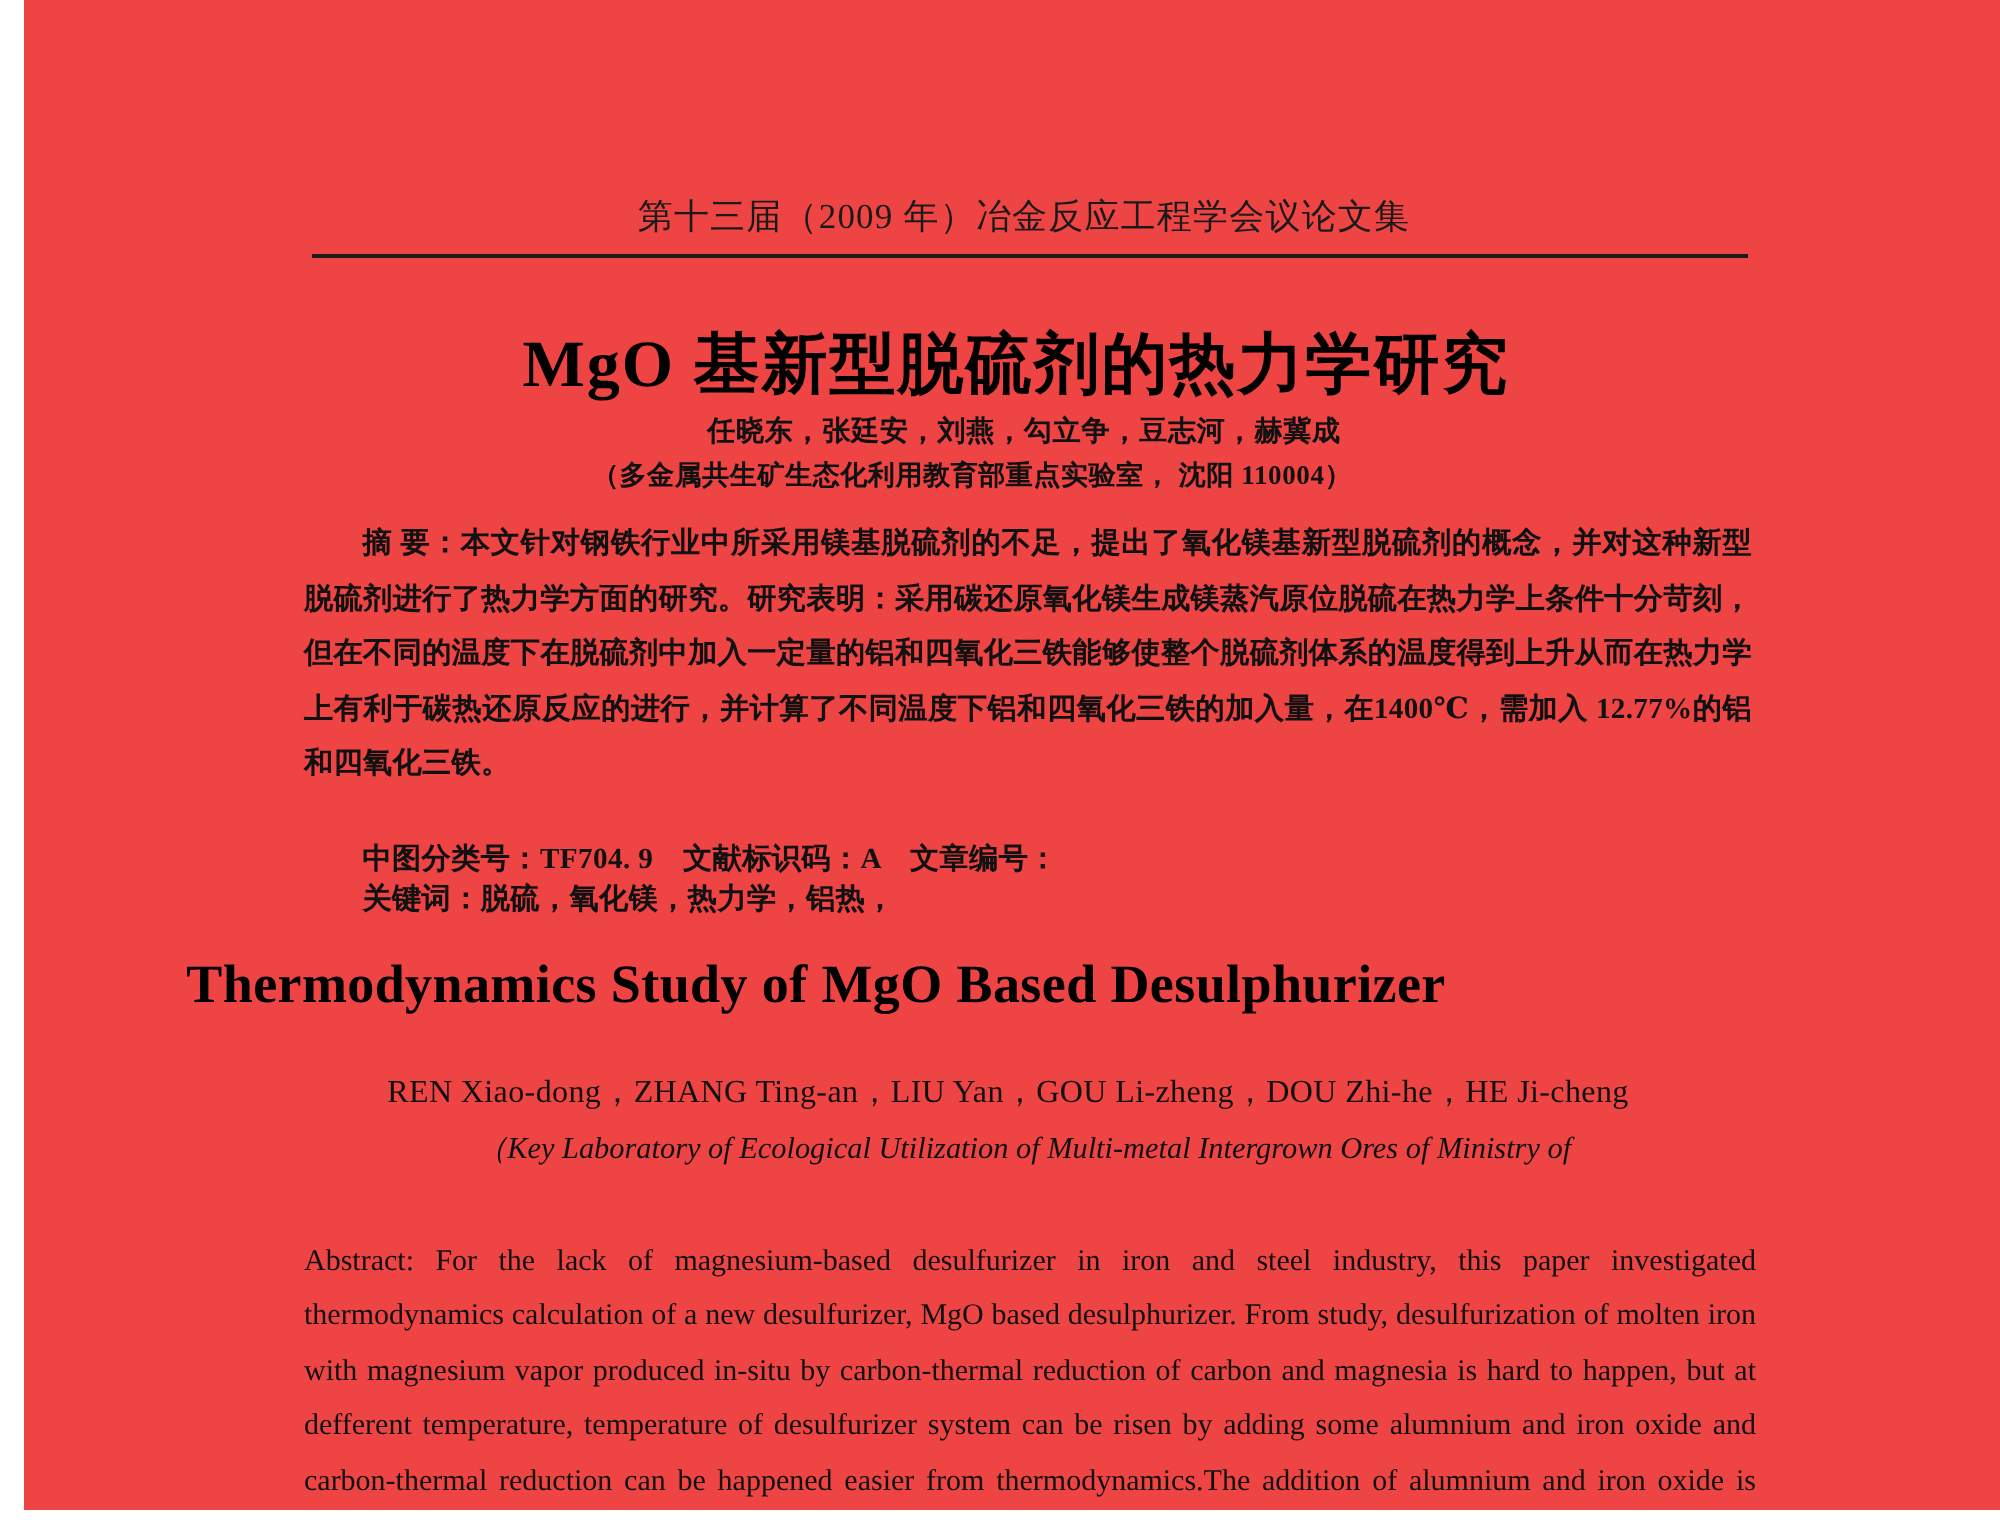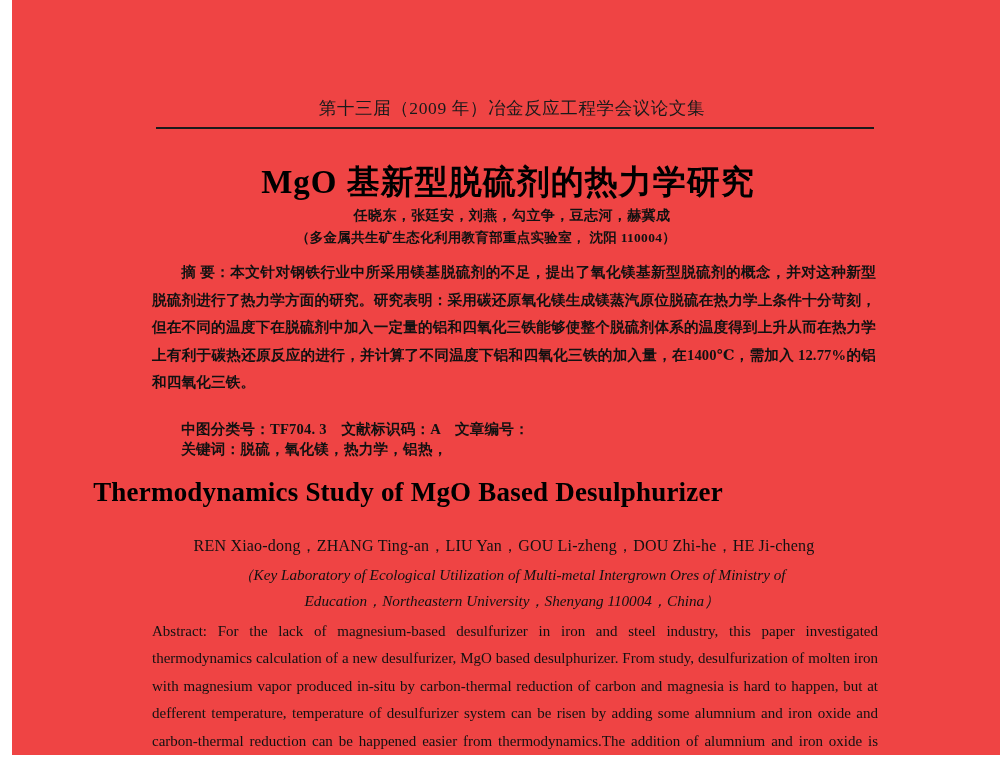--- a/index.html
+++ b/index.html
@@ -175,29 +175,28 @@
   <div class="cn-authors">任晓东，张廷安，刘燕，勾立争，豆志河，赫冀成</div>
 
   <div class="cn-affil">（多金属共生矿生态化利用教育部重点实验室， 沈阳 110004）</div>
 
   <div class="cn-body">
     <p class="indent2">摘 要：本文针对钢铁行业中所采用镁基脱硫剂的不足，提出了氧化镁基新型脱硫剂的概念，并对这种新型脱硫剂进行了热力学方面的研究。研究表明：采用碳还原氧化镁生成镁蒸汽原位脱硫在热力学上条件十分苛刻，但在不同的温度下在脱硫剂中加入一定量的铝和四氧化三铁能够使整个脱硫剂体系的温度得到上升从而在热力学上有利于碳热还原反应的进行，并计算了不同温度下铝和四氧化三铁的加入量，在1400℃，需加入 12.77%的铝和四氧化三铁。</p>
   </div>
 
   <div class="kw-line">关键词：脱硫，氧化镁，热力学，铝热，</div>
 
-  <div class="clc-line">中图分类号：TF704. 3　文献标识码：A　文章编号：</div>
+  <div class="clc-line">中图分类号：TF704. 9　文献标识码：A　文章编号：</div>
 
   <div class="en-title">Thermodynamics Study of MgO Based Desulphurizer</div>
 
   <div class="en-authors">REN Xiao-dong，ZHANG Ting-an，LIU Yan，GOU Li-zheng，DOU Zhi-he，HE Ji-cheng</div>
 
   <div class="en-affil">
     <div>（Key Laboratory of Ecological Utilization of Multi-metal Intergrown Ores of Ministry of</div>
-    <div>Education，Northeastern University，Shenyang 110004，China）</div>
   </div>
 
   <div class="en-abstract">
     <p>Abstract: For the lack of magnesium-based desulfurizer in iron and steel industry, this paper investigated thermodynamics calculation of a new desulfurizer, MgO based desulphurizer. From study, desulfurization of molten iron with magnesium vapor produced in-situ by carbon-thermal reduction of carbon and magnesia is hard to happen, but at defferent temperature, temperature of desulfurizer system can be risen by adding some alumnium and iron oxide and carbon-thermal reduction can be happened easier from thermodynamics.The addition of alumnium and iron oxide is calculated.At 1400℃, addition of alumnium and iron oxide is 12.77%</p>
   </div>
 
   <div class="clip-mask"></div>
 </div>
 
 </body></html>

